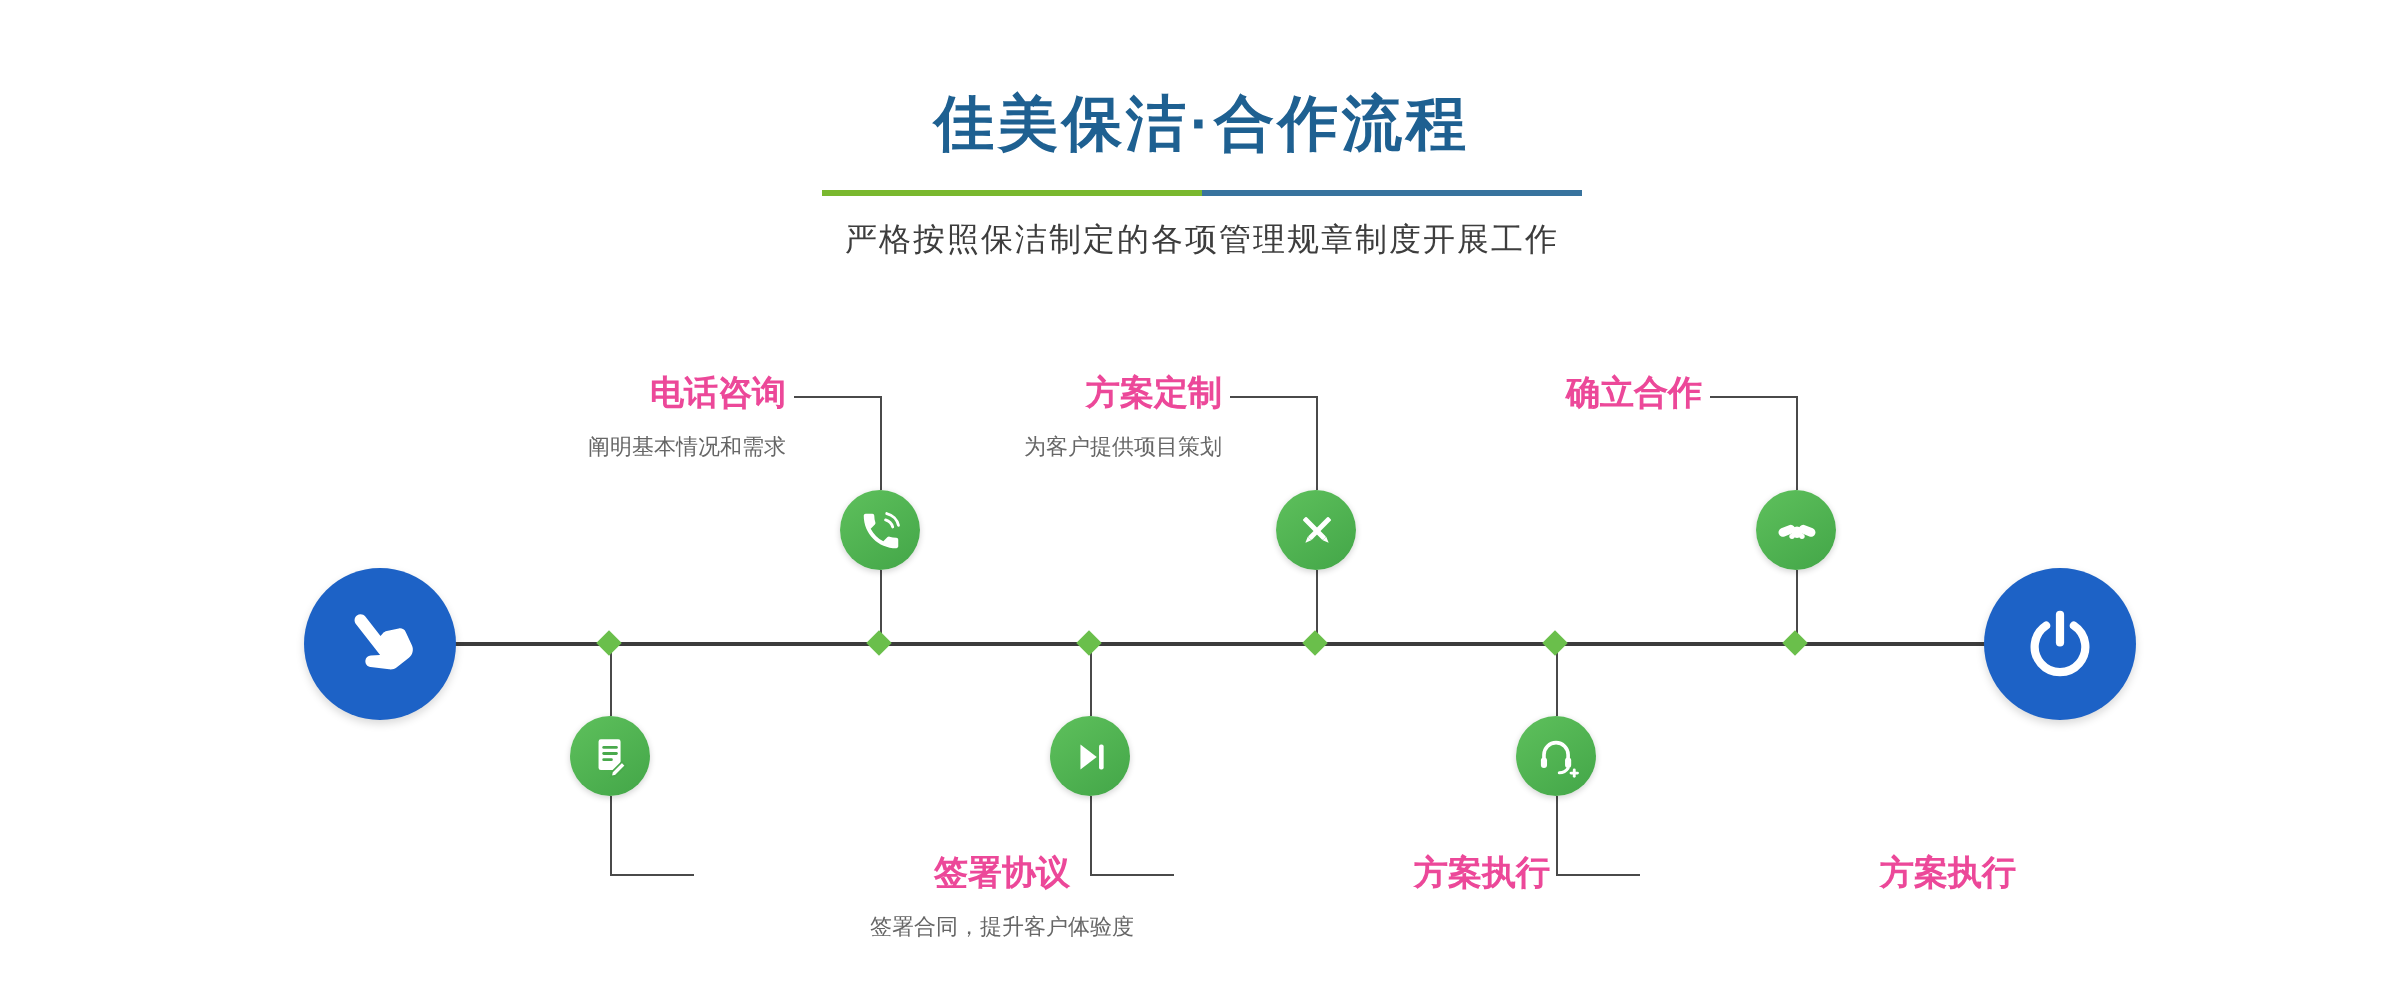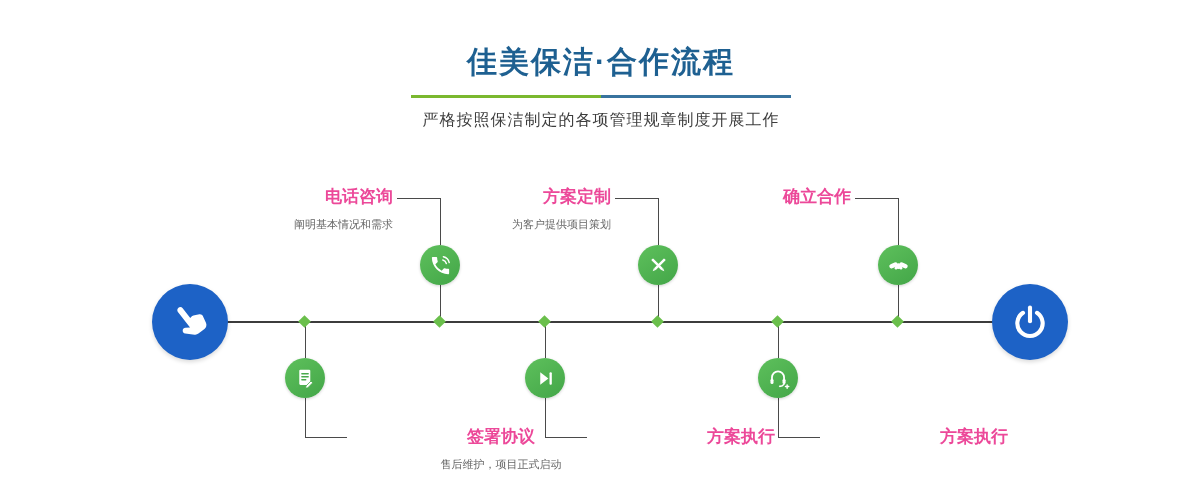--- a/index.html
+++ b/index.html
@@ -177,21 +177,21 @@
   <div class="step step-top s3">
     <div class="step-title">方案定制</div>
     <div class="step-desc">为客户提供项目策划</div>
   </div>
   <div class="step step-top s5">
     <div class="step-title">确立合作</div>
   </div>
 
   <div class="step step-bottom s2">
     <div class="step-title">签署协议</div>
-    <div class="step-desc">售后维护，项目正式启动</div>
+    <div class="step-desc">签署合同，提升客户体验度</div>
   </div>
   <div class="step step-bottom s4">
     <div class="step-title">方案执行</div>
   </div>
   <div class="step step-bottom s6">
     <div class="step-title">方案执行</div>
   </div>
 
 </div>
 

